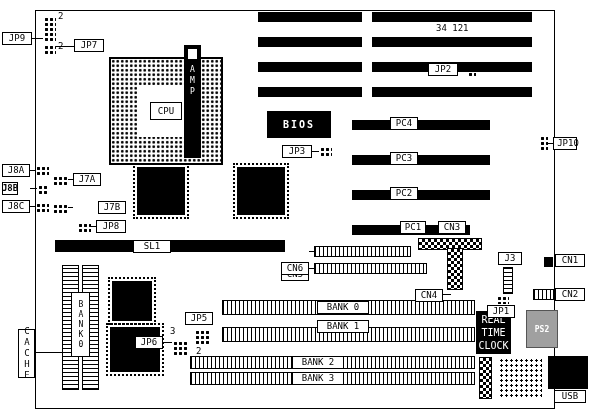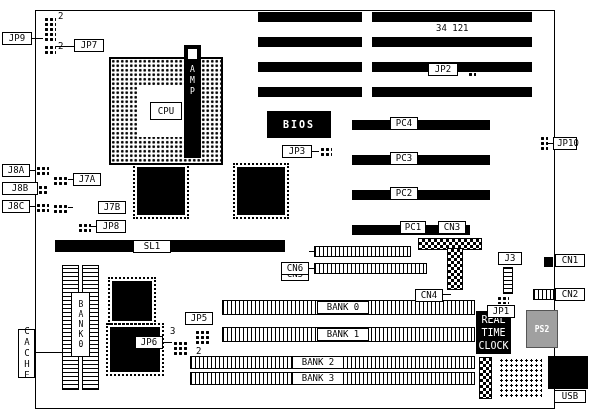--- a/index.html
+++ b/index.html
@@ -104,21 +104,21 @@
   <div class="lbl" style="left:438px;top:221px;width:28px;">CN3</div>
   <div class="checker" style="left:418px;top:238px;width:64px;height:12px;"></div>
 
   <div class="jumper" style="left:539px;top:135px;width:9px;height:17px;"></div>
   <div class="leader" style="left:548px;top:143px;width:5px;height:1px;"></div>
   <div class="lbl" style="left:553px;top:137px;width:24px;padding-left:6px;">JP10</div>
 
   <div class="lbl" style="left:2px;top:164px;width:28px;text-align:right;">J8A</div>
   <div class="leader" style="left:30px;top:170px;width:5px;height:1px;"></div>
   <div class="jumper" style="left:35px;top:165px;width:14px;height:11px;"></div>
-  <div class="lbl" style="left:2px;top:182px;width:36px;">J8B</div>
+  <div class="lbl" style="left:2px;top:182px;width:16px;font-weight:bold;">J8B</div>
   <div class="leader" style="left:30px;top:188px;width:7px;height:1px;"></div>
   <div class="jumper" style="left:37px;top:184px;width:12px;height:10px;"></div>
   <div class="lbl" style="left:2px;top:200px;width:28px;">J8C</div>
   <div class="leader" style="left:30px;top:206px;width:5px;height:1px;"></div>
   <div class="jumper" style="left:35px;top:202px;width:14px;height:11px;"></div>
 
   <div class="jumper" style="left:52px;top:175px;width:16px;height:10px;"></div>
   <div class="leader" style="left:68px;top:179px;width:5px;height:1px;"></div>
   <div class="lbl" style="left:73px;top:173px;width:28px;">J7A</div>
   <div class="jumper" style="left:52px;top:203px;width:16px;height:10px;"></div>
@@ -182,21 +182,21 @@
   <div class="jumper" style="left:194px;top:329px;width:16px;height:16px;"></div>
   <div class="num" style="left:196px;top:347px;">2</div>
   <div class="lbl" style="left:135px;top:336px;width:28px;">JP6</div>
   <div class="leader" style="left:163px;top:342px;width:9px;height:1px;"></div>
   <div class="jumper" style="left:172px;top:340px;width:16px;height:16px;"></div>
   <div class="num" style="left:170px;top:327px;">3</div>
 
   <div class="striped-v" style="left:222px;top:300px;width:253px;height:15px;"></div>
   <div class="lbl" style="left:317px;top:301px;width:52px;">BANK 0</div>
   <div class="striped-v" style="left:222px;top:327px;width:253px;height:15px;"></div>
-  <div class="lbl" style="left:317px;top:328px;width:52px;">BANK 1</div>
+  <div class="lbl" style="left:317px;top:320px;width:52px;">BANK 1</div>
   <div class="striped-v" style="left:190px;top:356px;width:285px;height:13px;"></div>
   <div class="lbl" style="left:292px;top:356px;width:52px;">BANK 2</div>
   <div class="striped-v" style="left:190px;top:372px;width:285px;height:13px;"></div>
   <div class="lbl" style="left:292px;top:372px;width:52px;">BANK 3</div>
 
   <div class="checker" style="left:479px;top:357px;width:13px;height:42px;"></div>
   <div class="dotgrid" style="left:498px;top:357px;width:44px;height:40px;"></div>
 
 </div>
 

